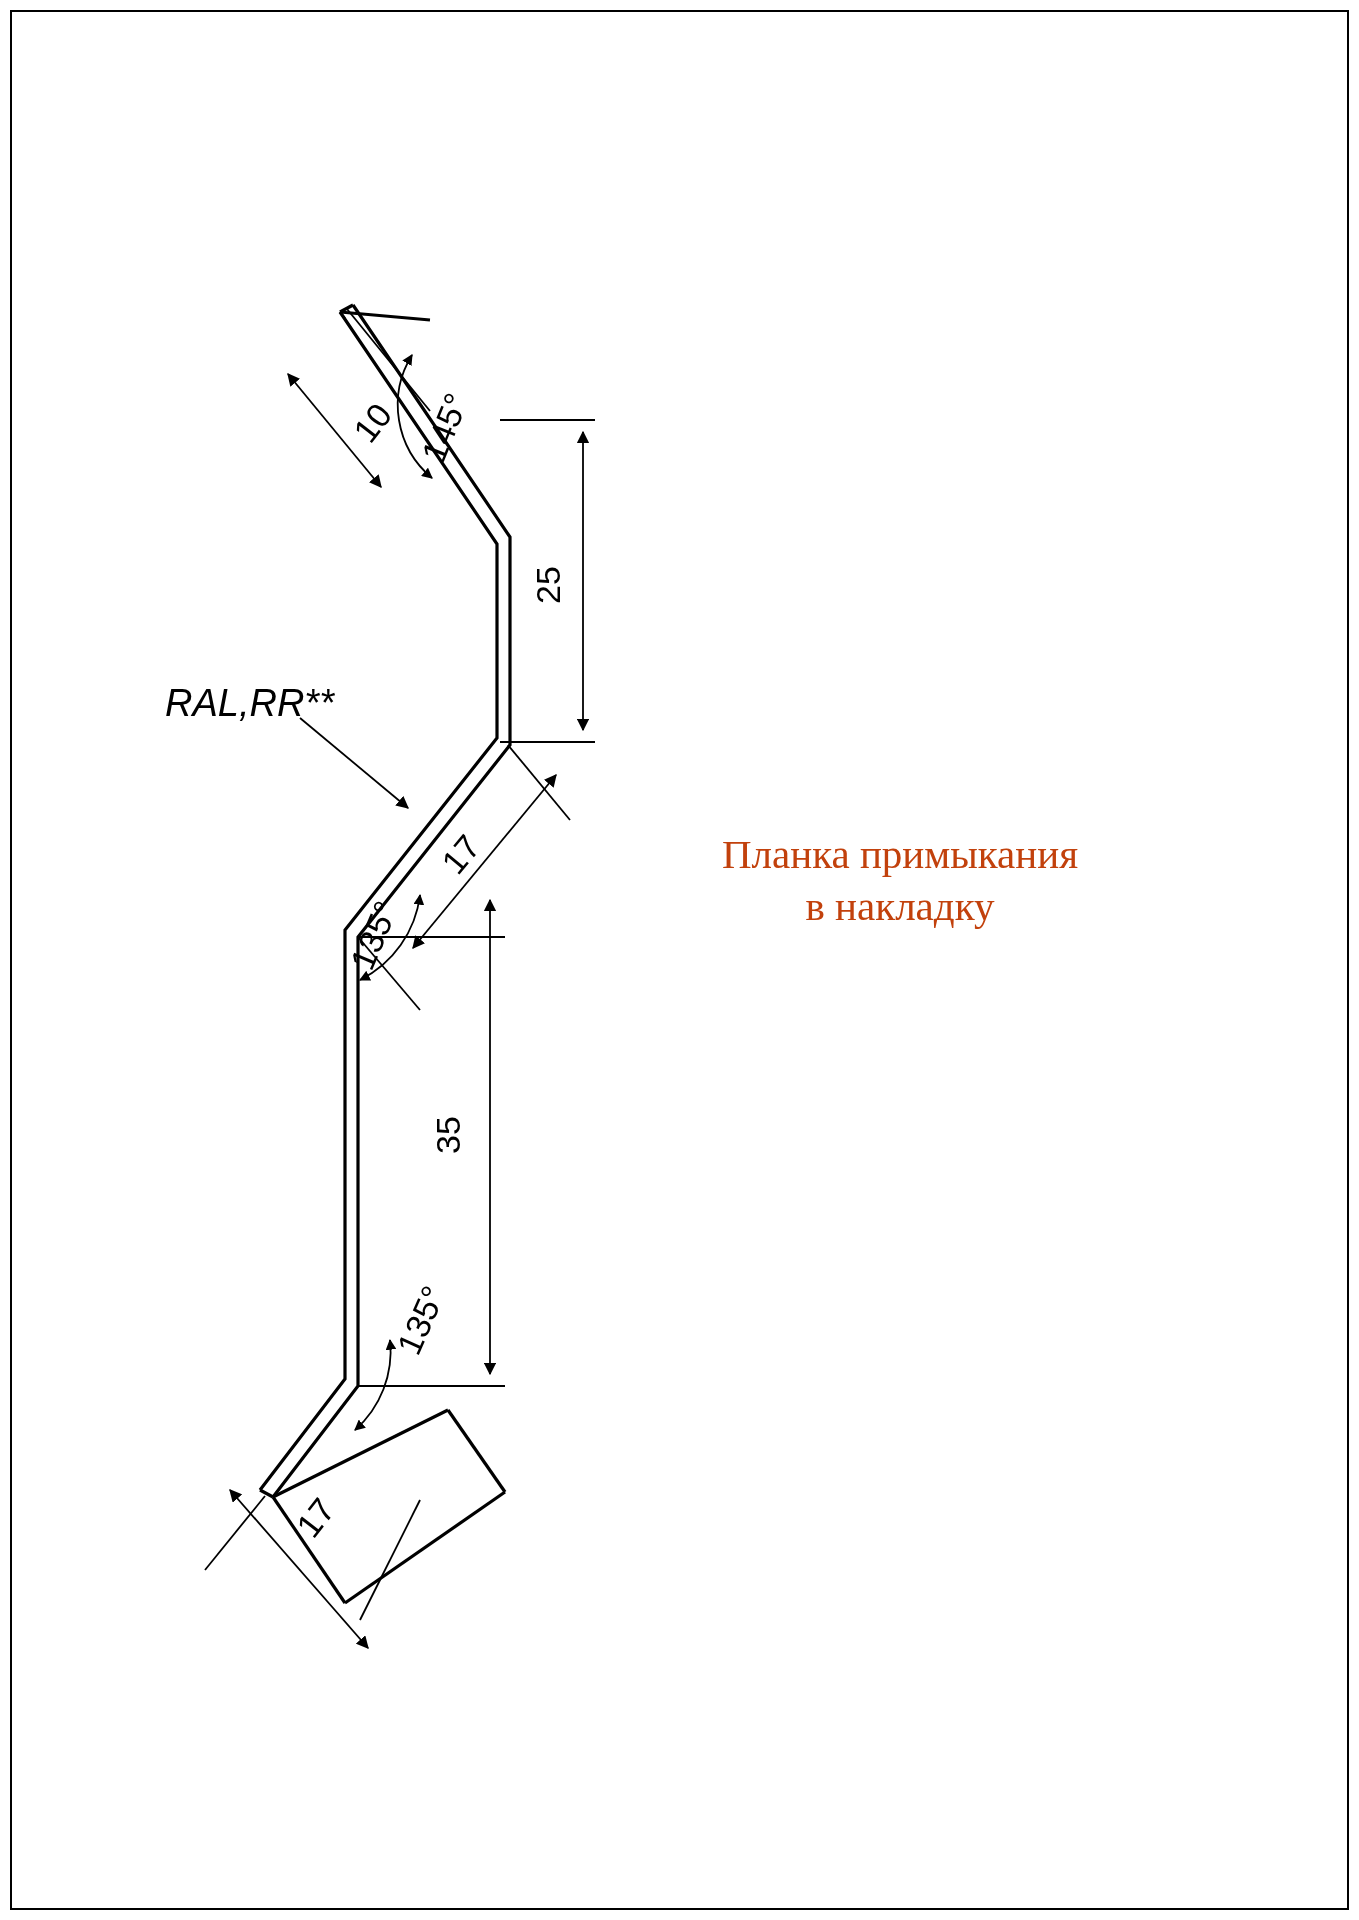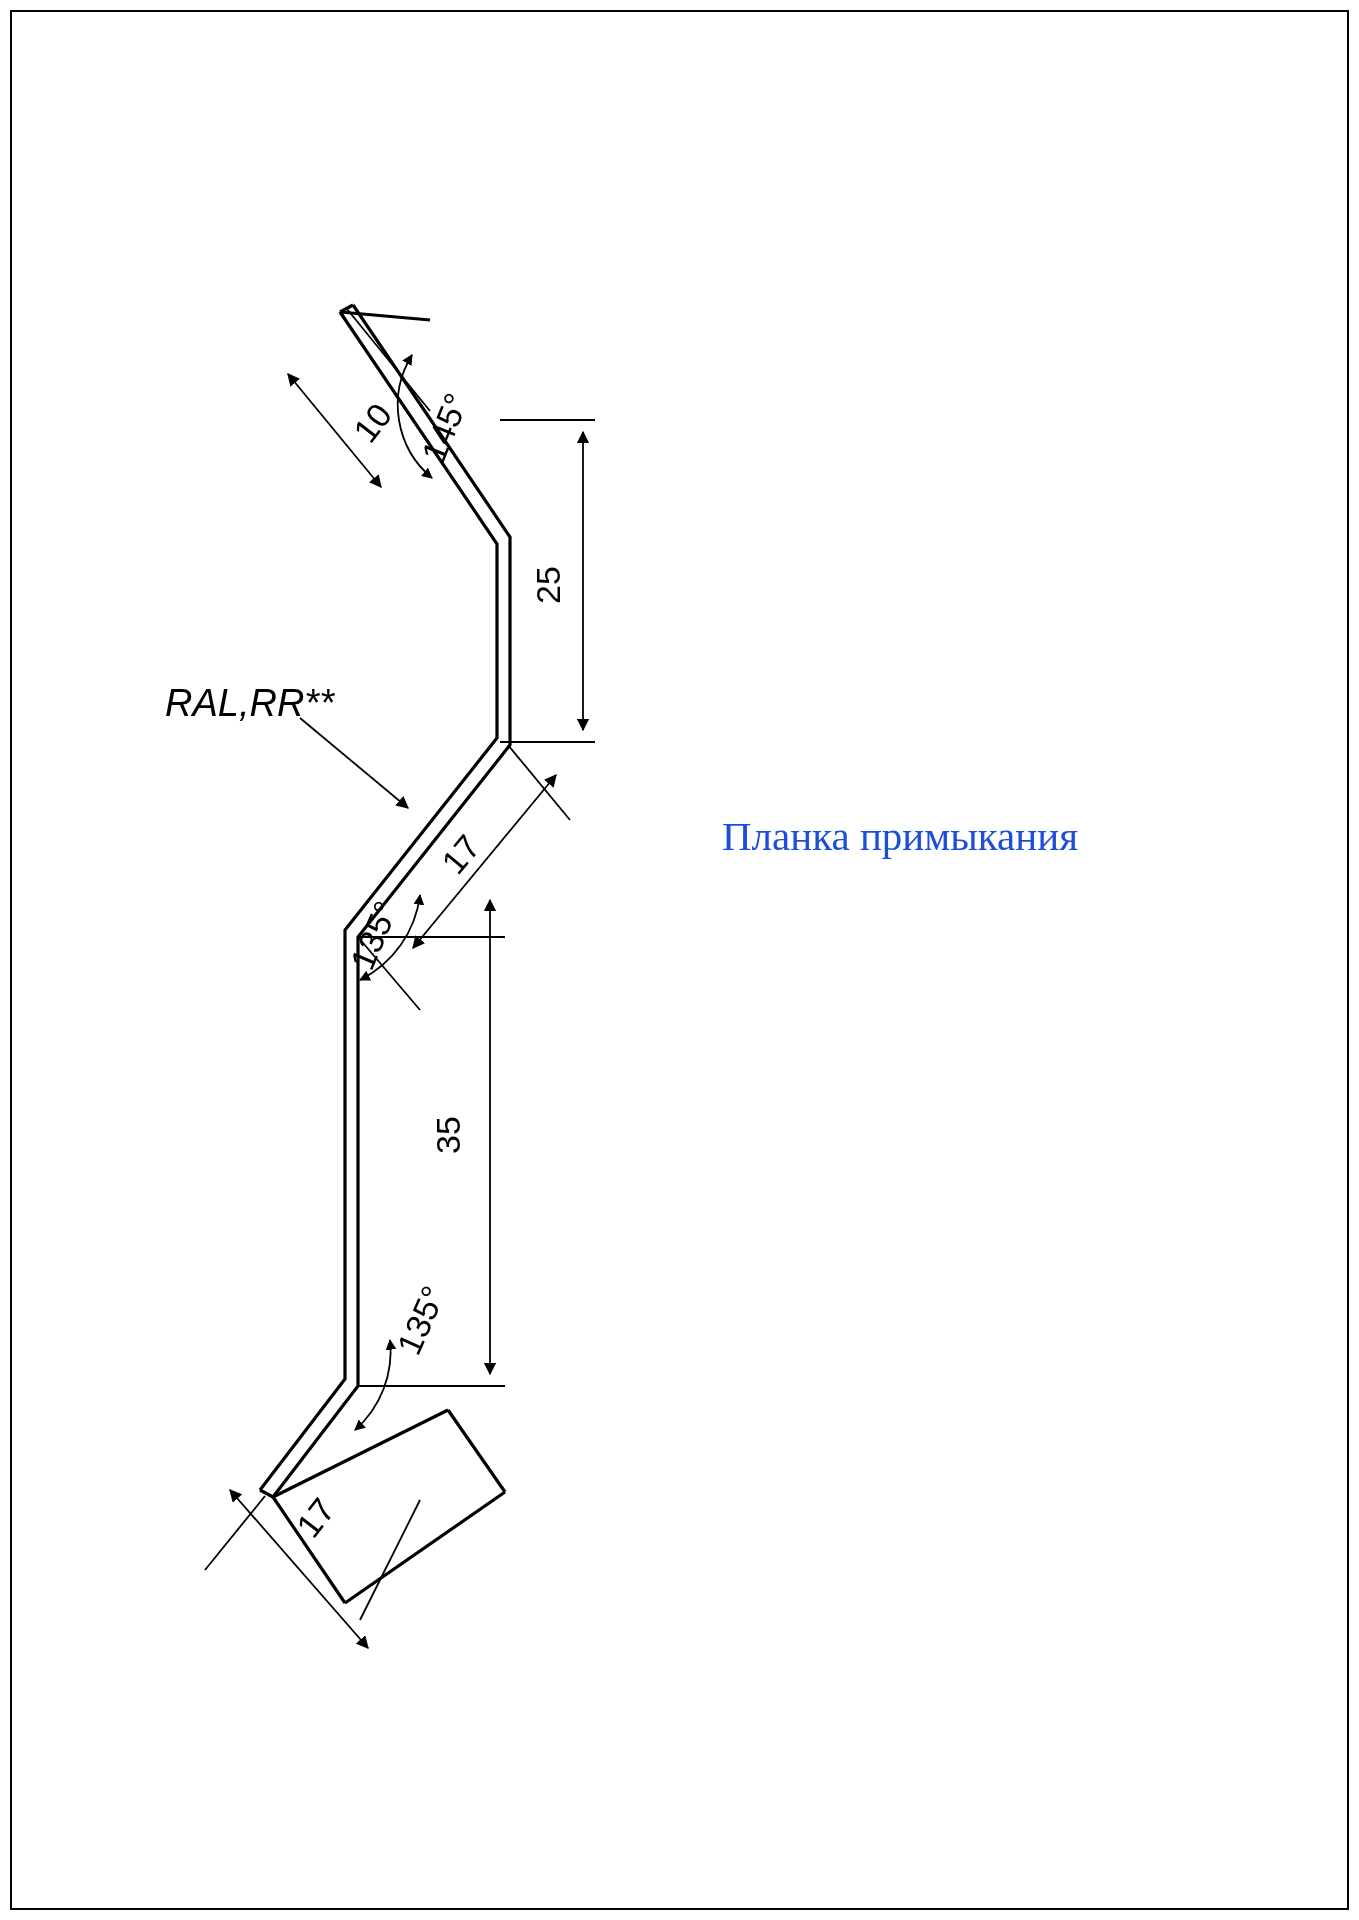--- a/index.html
+++ b/index.html
@@ -33,27 +33,27 @@
   svg.drawing {
     position: absolute;
     left: 0;
     top: 0;
     width: 1359px;
     height: 1920px;
   }
   .title-block {
     position: absolute;
     left: 620px;
-    top: 810px;
+    top: 828px;
     width: 560px;
     text-align: center;
     font-family: "Liberation Serif", serif;
     font-size: 41px;
     line-height: 1.28;
-    color: #1d4ed8;
+    color: #c2410c;
   }
   .title-line {
     display: block;
     white-space: nowrap;
   }
 </style>
 </head>
 <body>
 
 <div id="page">
@@ -164,15 +164,16 @@
 
     <text x="460" y="1135" transform="rotate(-90 460 1135)" font-family="Liberation Sans, sans-serif" font-size="34" text-anchor="middle">35</text>
 
     <text x="432" y="1325" transform="rotate(-66 432 1325)" font-family="Liberation Sans, sans-serif" font-size="34" text-anchor="middle">135°</text>
 
     <text x="325" y="1525" transform="rotate(-52 325 1525)" font-family="Liberation Sans, sans-serif" font-size="34" text-anchor="middle">17</text>
   </svg>
 
   <div class="title-block">
     <span class="title-line">Планка примыкания</span>
+    <span class="title-line">в накладку</span>
   </div>
 
 </div>
 
 </body></html>

